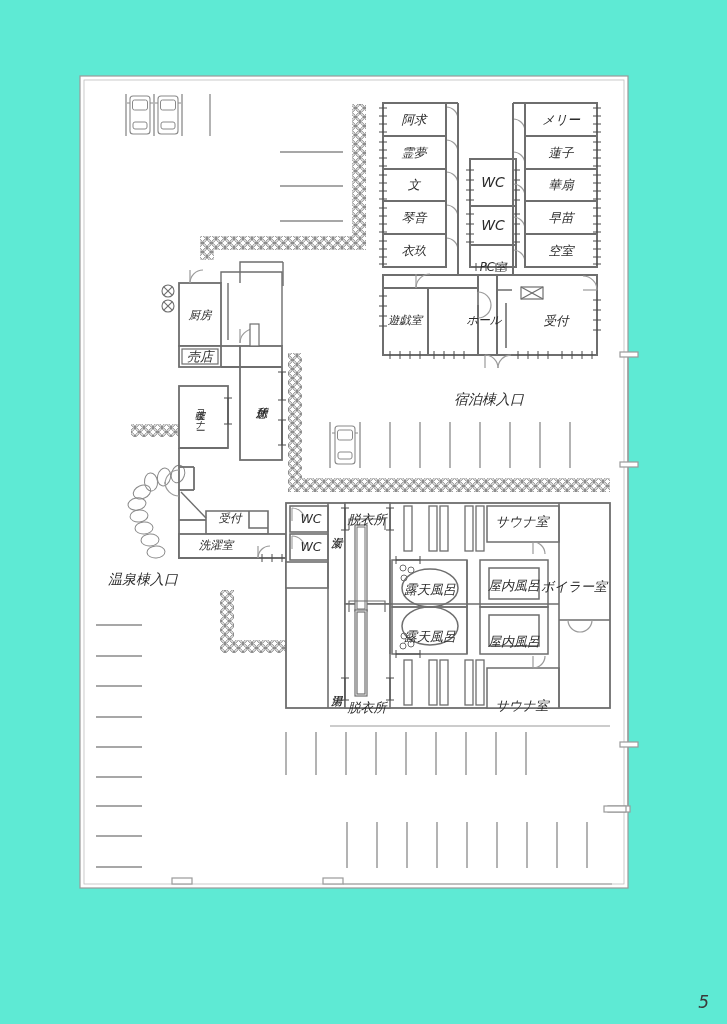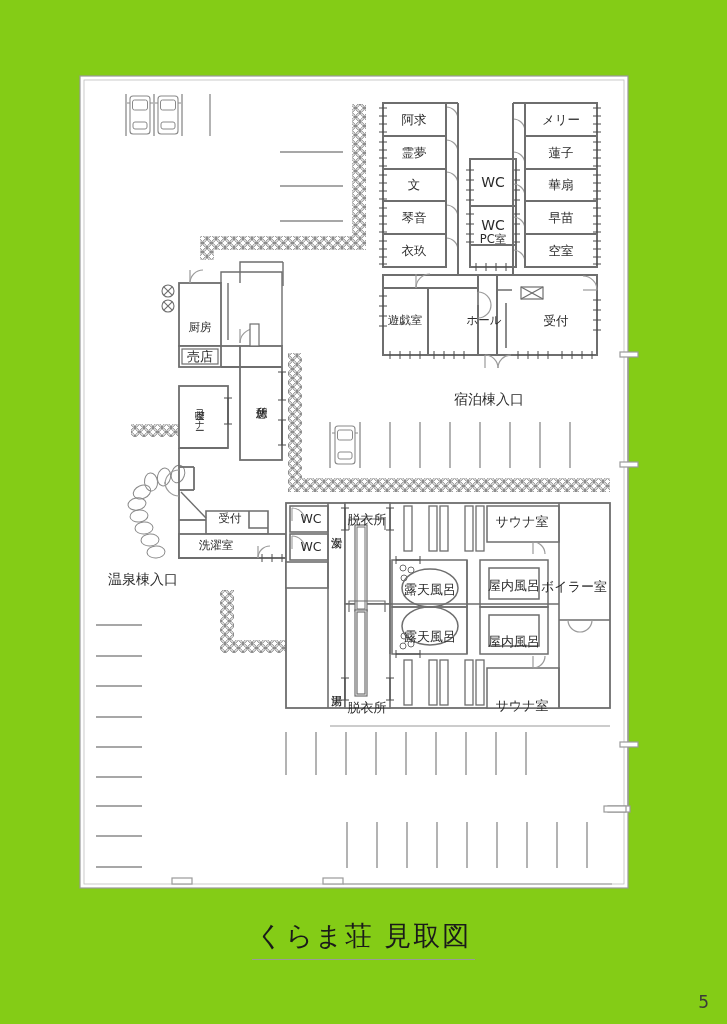--- a/index.html
+++ b/index.html
@@ -10,21 +10,22 @@
   body {
     width: 727px;
     height: 1024px;
     position: relative;
     font-family: "Liberation Sans", "DejaVu Sans", sans-serif;
     overflow: hidden;
   }
   #page {
     position: absolute;
     inset: 0;
-    background: #84cc16;
+    background: #5eead4;
+    font-style: italic;
   }
   svg.plan {
     position: absolute;
     left: 0;
     top: 0;
     width: 727px;
     height: 1024px;
   }
   .ttl {
     position: absolute;
@@ -620,30 +621,30 @@
   <div class="lbl c s13" style="left:414px; top:251px;">衣玖</div>
 
   <div class="lbl c s13" style="left:561px; top:120px;">メリー</div>
   <div class="lbl c s13" style="left:561px; top:153px;">蓮子</div>
   <div class="lbl c s13" style="left:561px; top:185px;">華扇</div>
   <div class="lbl c s13" style="left:561px; top:218px;">早苗</div>
   <div class="lbl c s13" style="left:561px; top:251px;">空室</div>
 
   <div class="lbl c s15" style="left:493px; top:182px;">WC</div>
   <div class="lbl c s15" style="left:493px; top:225px;">WC</div>
-  <div class="lbl c s12" style="left:493px; top:240px;">PC室</div>
+  <div class="lbl c s12" style="left:493px; top:268px;">PC室</div>
 
   <div class="lbl c s12" style="left:405px; top:321px;">遊戯室</div>
   <div class="lbl c s12" style="left:472px; top:321px;margin-left:12px;">ホール</div>
   <div class="lbl c s13" style="left:556px; top:321px;">受付</div>
 
   <div class="lbl c s15" style="left:489px; top:379px;margin-top:20px;">宿泊棟入口</div>
   <div class="lbl c s15" style="left:143px; top:579px;">温泉棟入口</div>
 
-  <div class="lbl c s12" style="left:200px; top:328px;">厨房</div>
+  <div class="lbl c s12" style="left:200px; top:316px;">厨房</div>
   <div class="lbl c s11" style="left:200px; top:356px;">売店</div>
   <div class="lbl c s12 vert" style="left:261px; top:398px;">休憩所</div>
   <div class="lbl c s10 vert" style="left:200px; top:414px;">喫茶コーナー</div>
   <div class="lbl c s12" style="left:230px; top:519px;">受付</div>
   <div class="lbl c s12" style="left:216px; top:546px;">洗濯室</div>
 
   <div class="lbl c s13" style="left:311px; top:519px;">WC</div>
   <div class="lbl c s13" style="left:311px; top:547px;">WC</div>
 
   <div class="lbl c s12 vert" style="left:336px; top:528px;">女湯</div>
@@ -651,16 +652,15 @@
   <div class="lbl c s11" style="left:367px; top:519px;">脱衣所</div>
   <div class="lbl c s11" style="left:367px; top:707px;">脱衣所</div>
   <div class="lbl c s11" style="left:430px; top:589px;">露天風呂</div>
   <div class="lbl c s11" style="left:430px; top:636px;">露天風呂</div>
   <div class="lbl c s11" style="left:514px; top:585px;">屋内風呂</div>
   <div class="lbl c s11" style="left:514px; top:641px;">屋内風呂</div>
   <div class="lbl c s11" style="left:522px; top:521px;">サウナ室</div>
   <div class="lbl c s11" style="left:522px; top:705px;">サウナ室</div>
   <div class="lbl c s11" style="left:574px; top:570px;margin-top:16px;">ボイラー室</div>
 
-  <div class="ttl"><span>くらま荘 見取図</span></div>
   <div class="pgnum">5</div>
 
 </div>
 
 </body></html>

